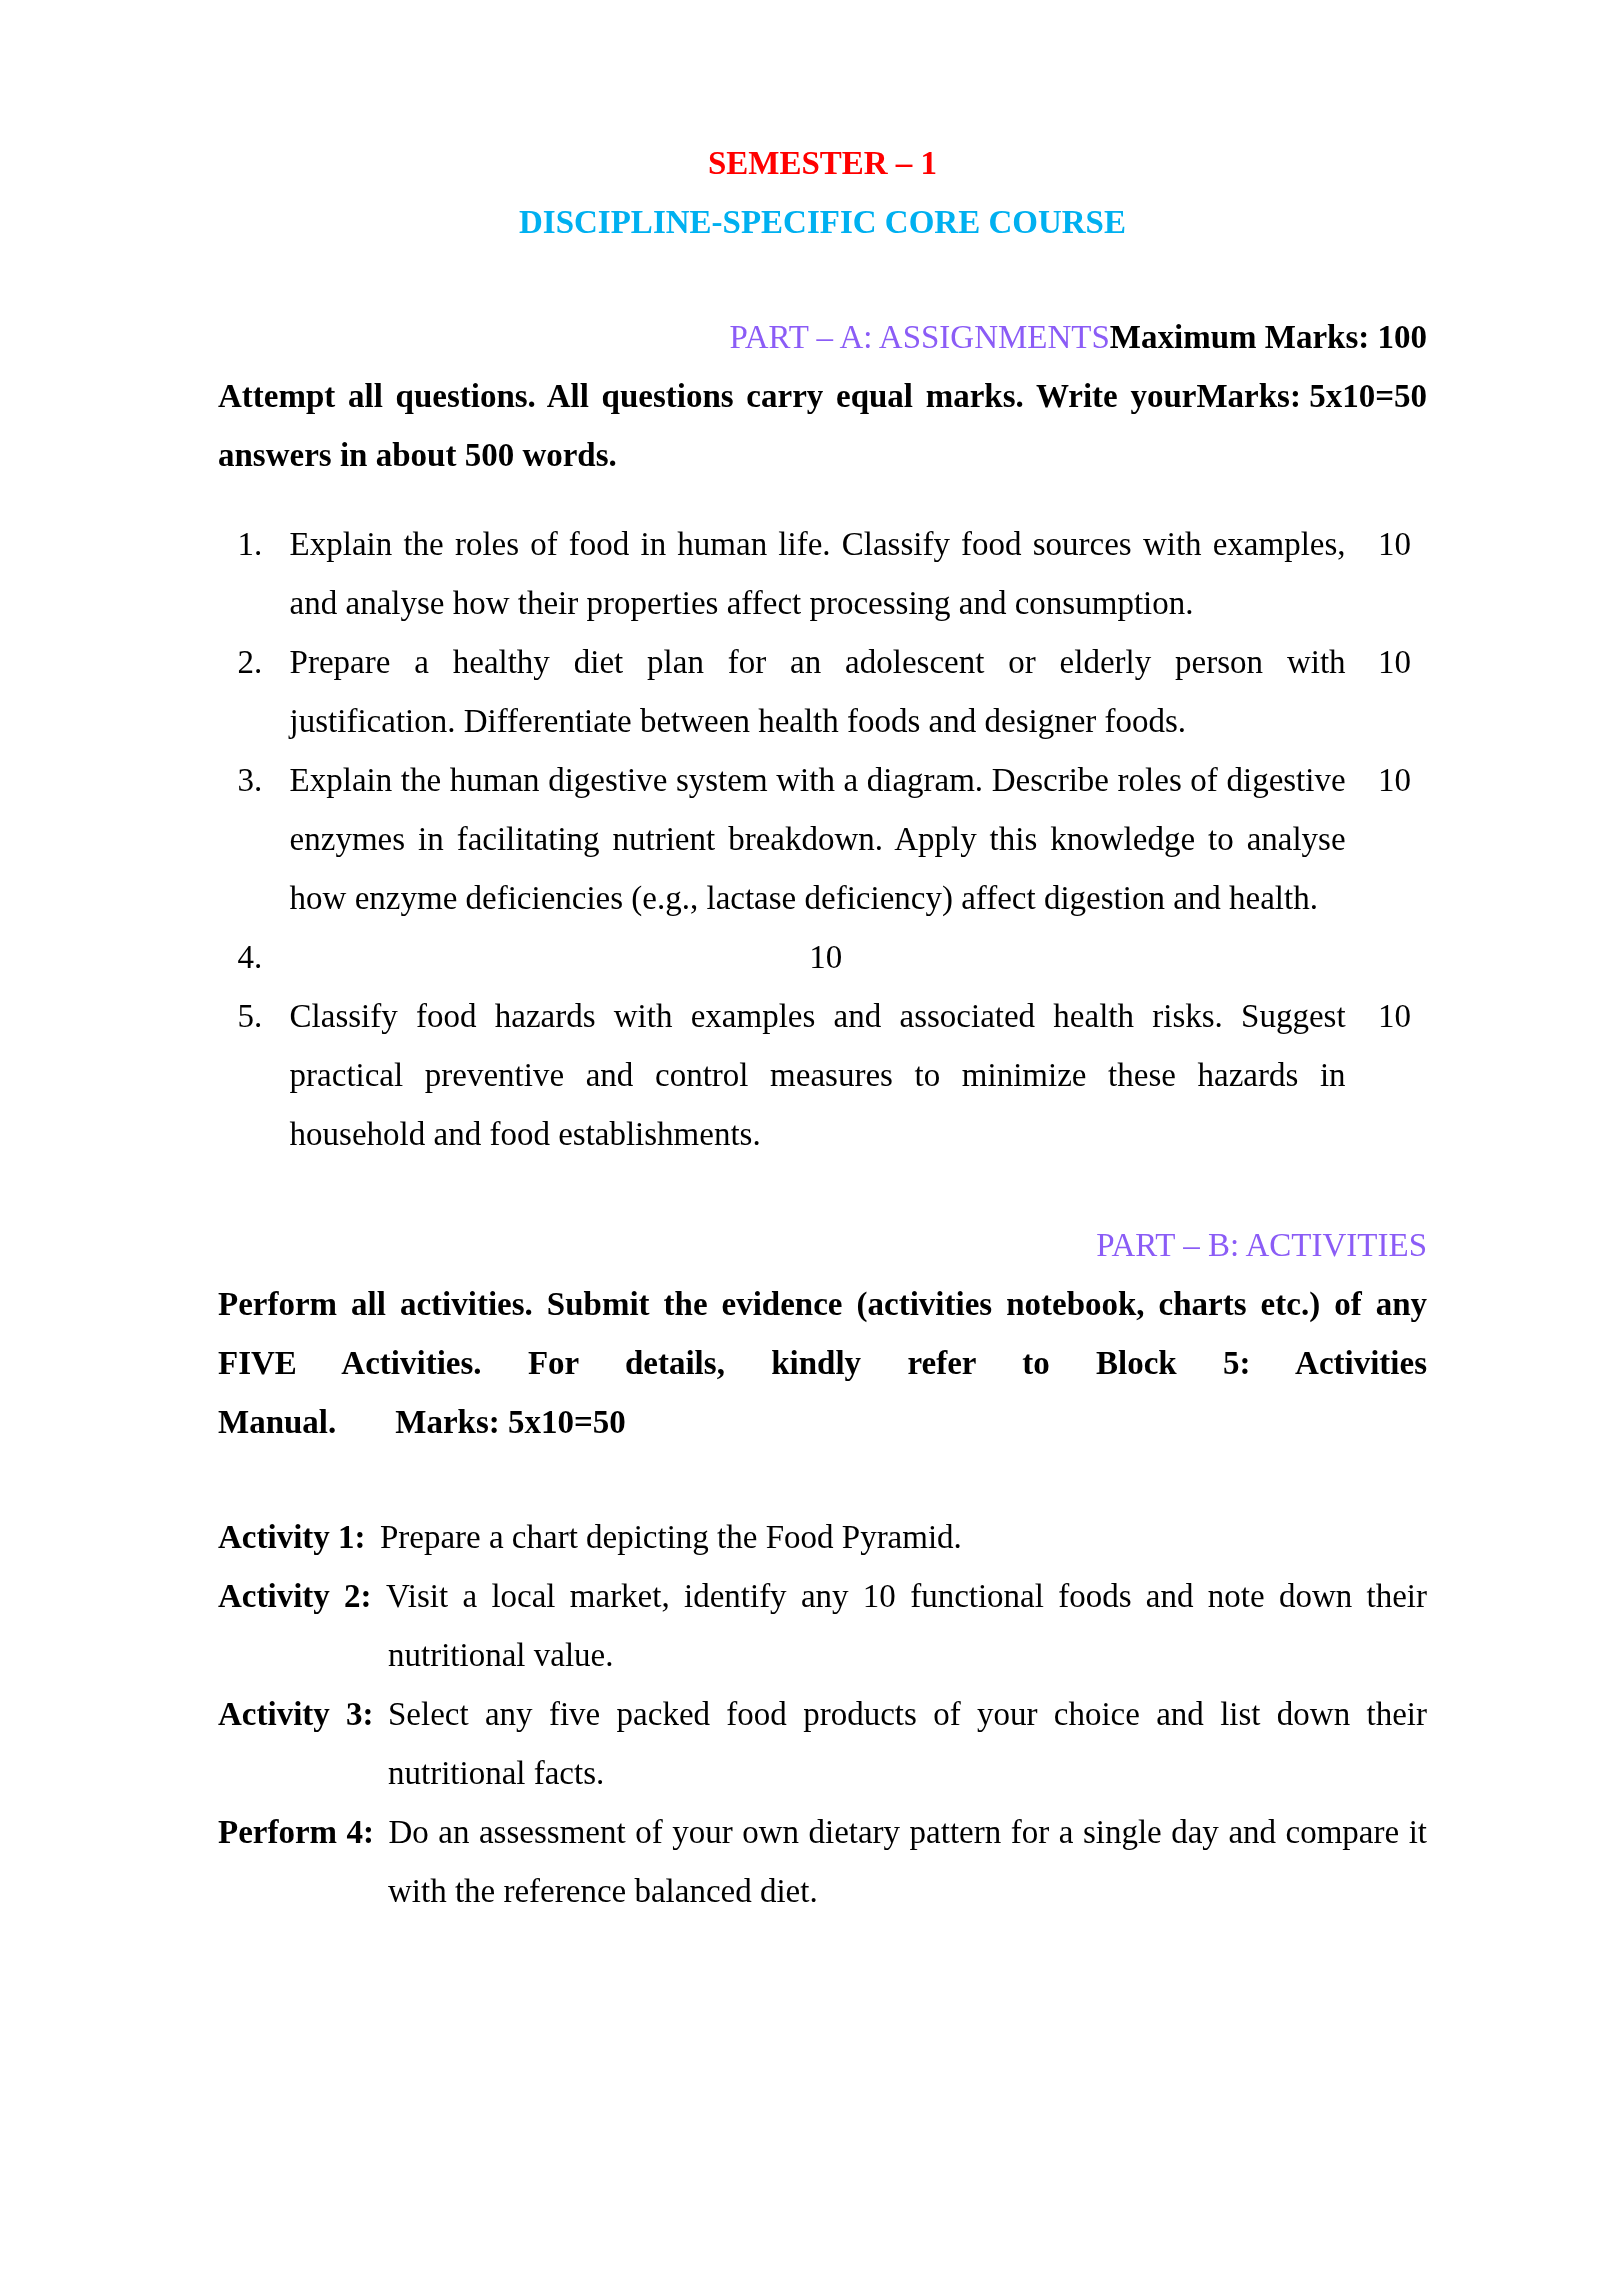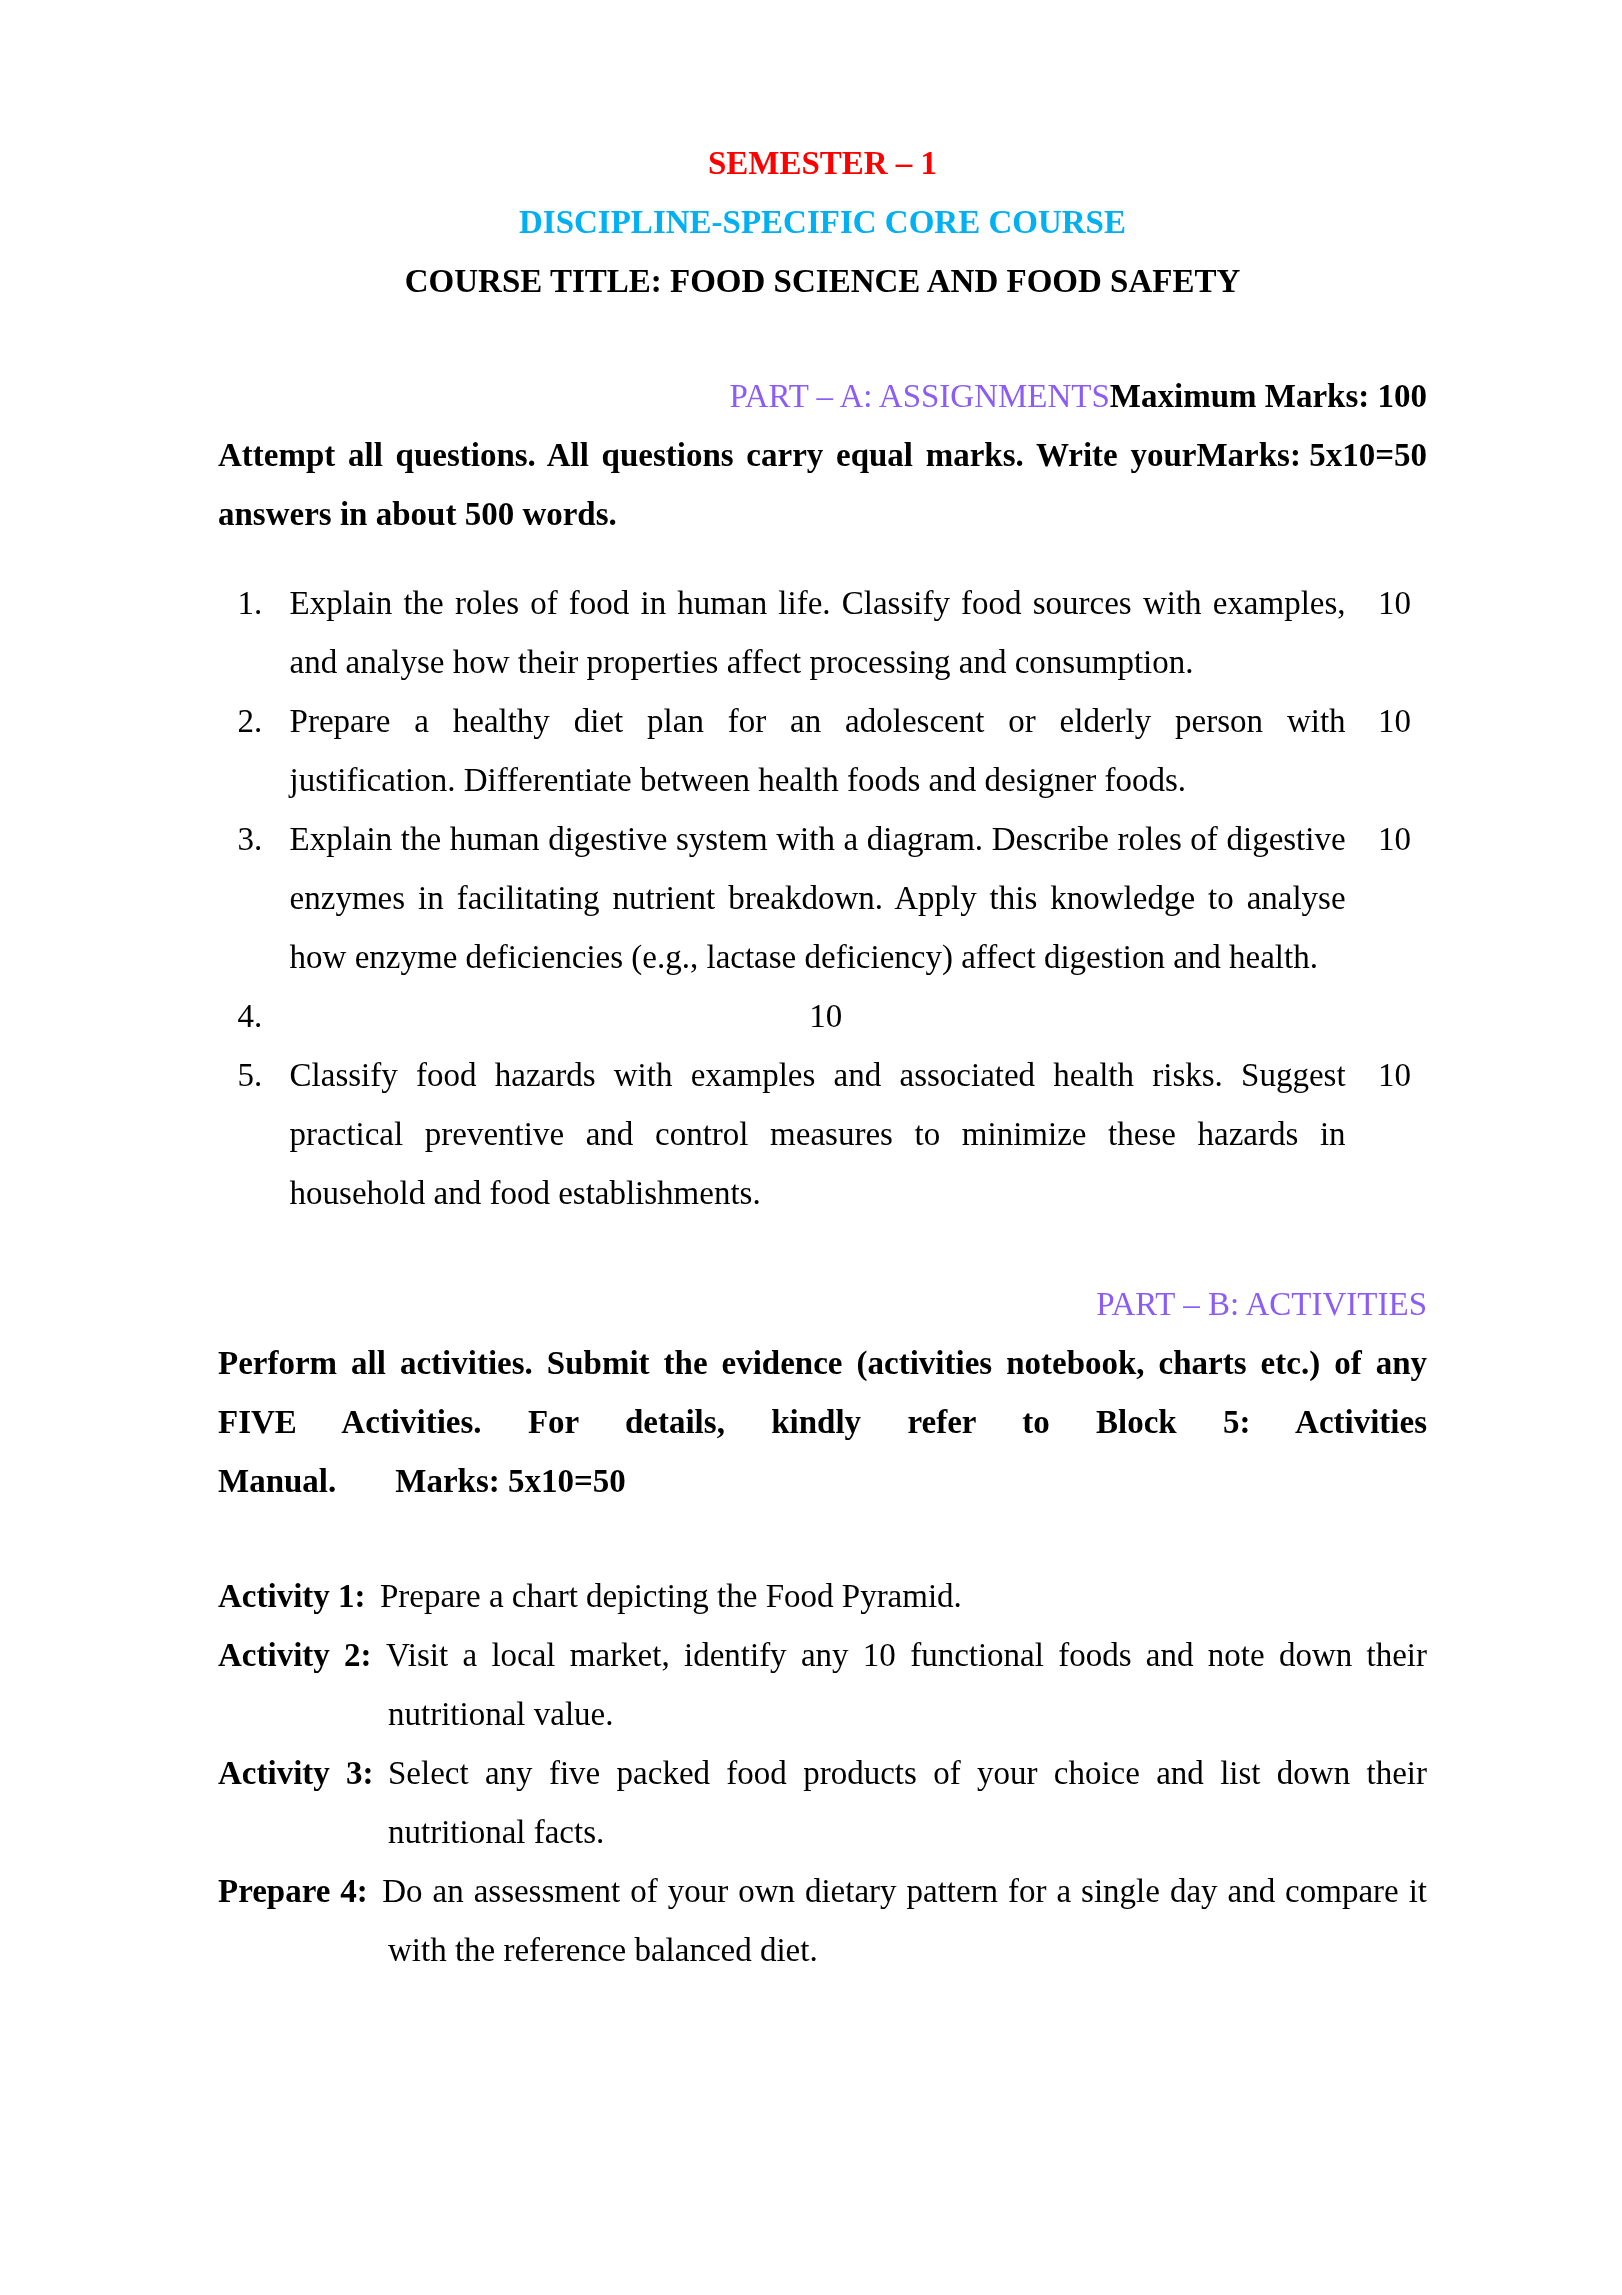--- a/index.html
+++ b/index.html
@@ -72,21 +72,20 @@
   }
 </style>
 </head>
 <body>
 
 <div class="page">
 
   <div class="header-block">
     <p class="center red">SEMESTER – 1</p>
     <p class="center cyan">DISCIPLINE-SPECIFIC CORE COURSE</p>
-    <p class="center">COURSE TITLE: FOOD SCIENCE AND FOOD SAFETY</p>
   </div>
 
   <p class="intro-line">
     <span class="float-right">Maximum Marks: 100</span>
   </p>
 
   <p class="part-title">PART – A: ASSIGNMENTS</p>
 
   <p class="instructions">
     <span class="float-right">Marks: 5x10=50</span>
@@ -130,18 +129,18 @@
     <p class="activity">
       <span class="label">Activity 1:</span><span>Prepare a chart depicting the Food Pyramid.</span>
     </p>
     <p class="activity">
       <span class="label">Activity 2:</span><span>Visit a local market, identify any 10 functional foods and note down their nutritional value.</span>
     </p>
     <p class="activity">
       <span class="label">Activity 3:</span><span>Select any five packed food products of your choice and list down their nutritional facts.</span>
     </p>
     <p class="activity">
-      <span class="label">Prepare 4:</span><span>Do an assessment of your own dietary pattern for a single day and compare it with the reference balanced diet.</span>
+      <span class="label">Perform 4:</span><span>Do an assessment of your own dietary pattern for a single day and compare it with the reference balanced diet.</span>
     </p>
   </div>
 
 </div>
 
 
 </body></html>

